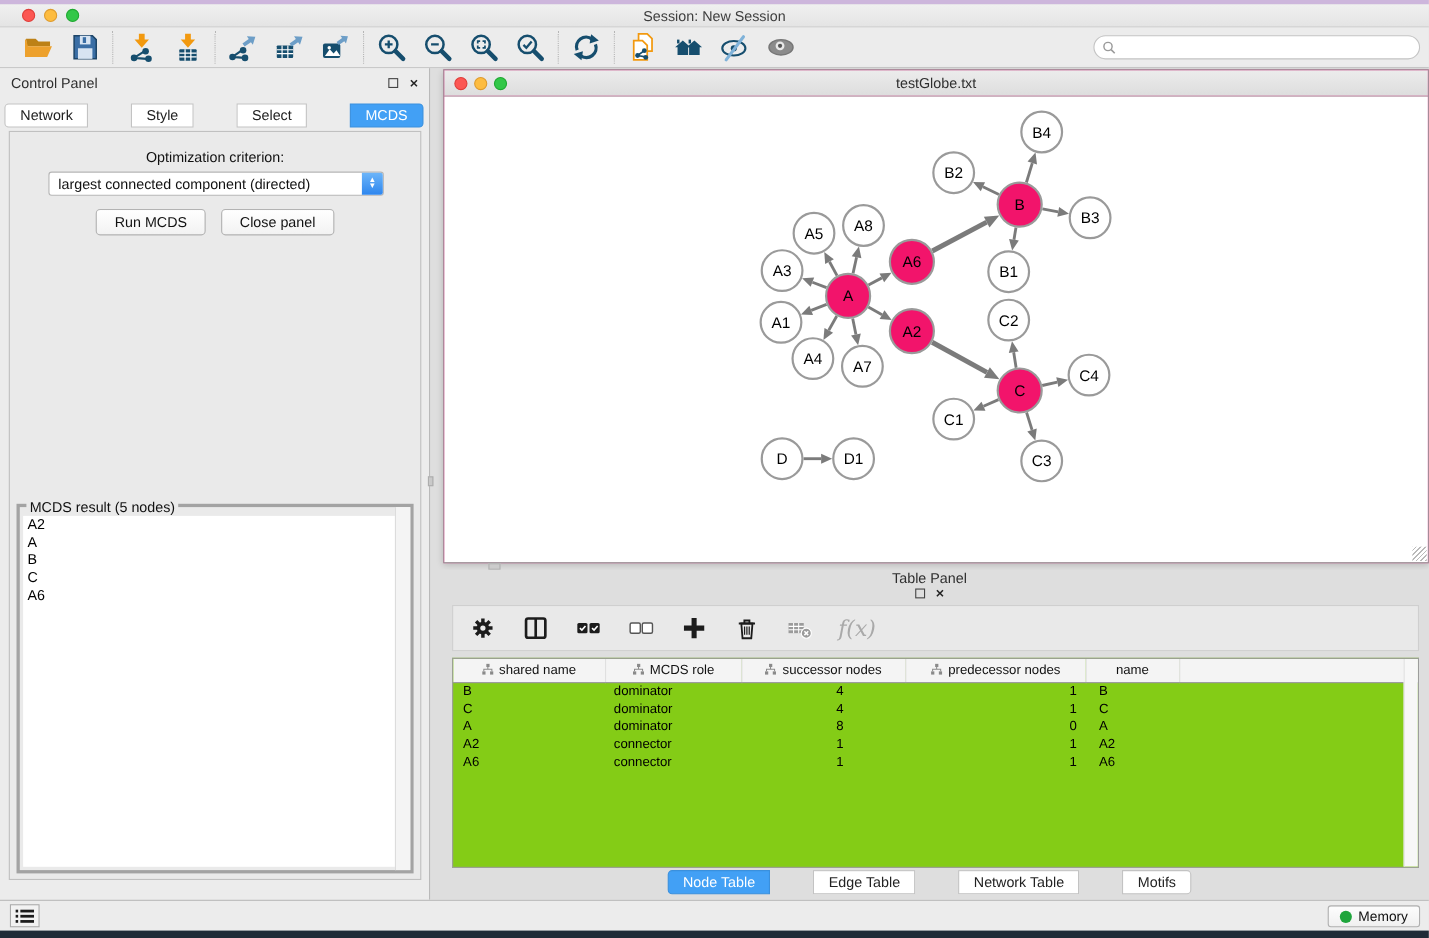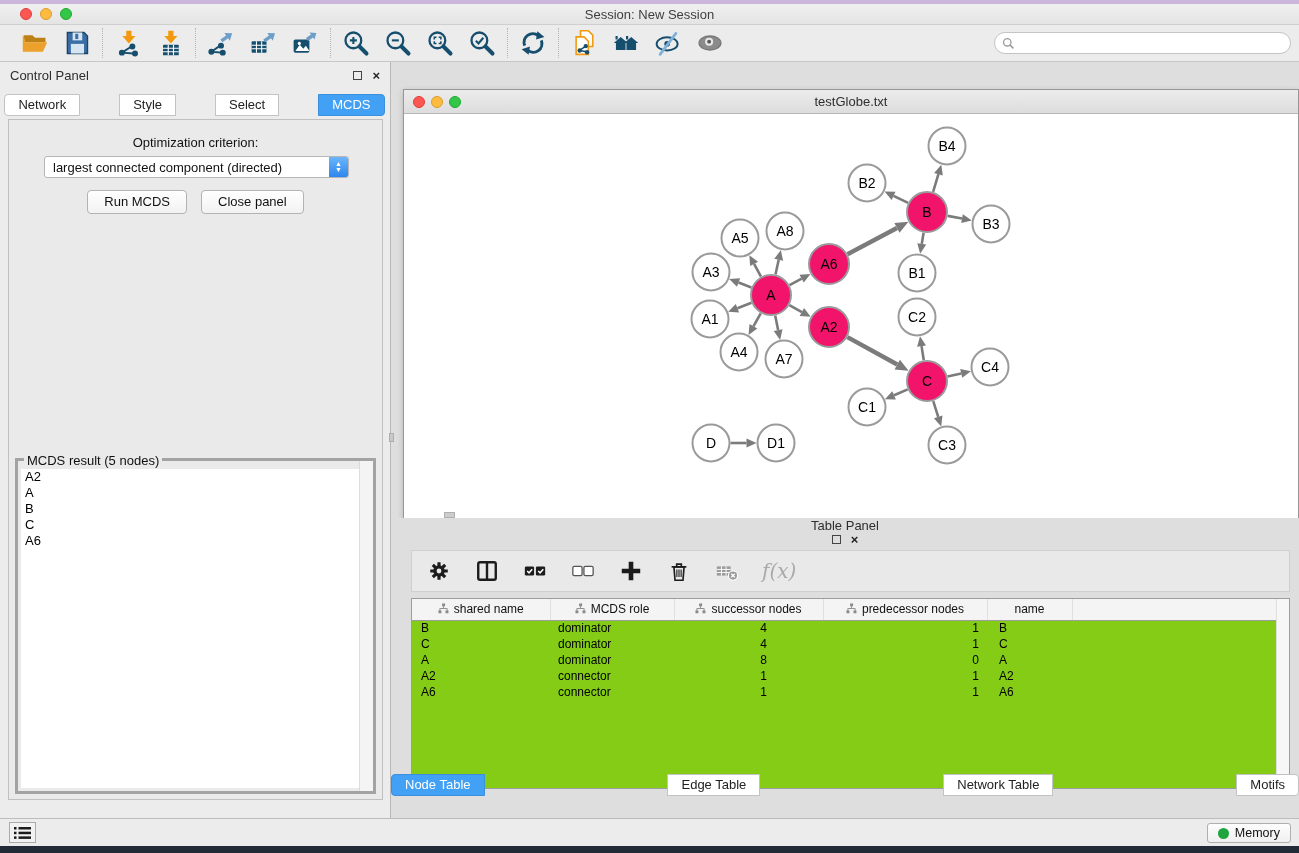--- a/index.html
+++ b/index.html
@@ -70,21 +70,21 @@
   #mcds-legend { position:absolute; left:6px; top:-8px; background:#eaeaea; padding:0 3px;
     font-size:13px; color:#111; }
   #mcds-list { position:absolute; left:3px; top:8px; right:3px; bottom:3px; background:#fff;
     overflow:hidden; }
   #mcds-scroll { position:absolute; right:0; top:0; width:14px; height:100%;
     background:#f4f4f4; border-left:1px solid #dcdcdc; }
   .mcds-item { font-size:13px; line-height:16px; padding-left:4px; color:#000; }
 
   
   #net-window { position:absolute; left:403px; top:1px; width:896px; height:449px;
-    background:#ec4899; border:1px solid #979797; box-shadow:0 2px 6px rgba(0,0,0,.18);margin-top:26px; }
+    background:#ec4899; border:1px solid #979797; box-shadow:0 2px 6px rgba(0,0,0,.18); }
   #net-titlebar { height:24px; background:linear-gradient(#ececec,#dddddd);
     border-bottom:1px solid #b6b6b6; display:flex; align-items:center; position:relative; }
   #net-title { position:absolute; left:0; right:0; text-align:center; font-size:13px; color:#2e2e2e; }
   #net-canvas { position:relative; width:894px; height:423px; background:#fff; overflow:hidden; }
   .node-label { font-size:14px; fill:#000; font-family:"Liberation Sans",sans-serif; }
   #net-resize-grip { position:absolute; right:1px; bottom:1px; width:13px; height:13px;
     background:repeating-linear-gradient(135deg, transparent 0 2px, #b9b9b9 2px 3px); }
   #net-bottom-grip { position:absolute; left:444px; top:450px; width:11px; height:6px;
     background:#cccccc; border:1px solid #b0b0b0; }
 
@@ -107,21 +107,21 @@
   #node-table td { height:16px; font-size:12px; color:#000; white-space:nowrap; overflow:hidden; }
   td.c0 { padding-left:9px; }
   td.c1 { padding-left:8px; }
   td.c2 { text-align:right; padding-right:56px; }
   td.c3 { text-align:right; padding-right:8px; }
   td.c4 { padding-left:12px; }
   .hicon { width:11px; height:11px; vertical-align:-1px; margin-right:5px; }
   #table-scroll { position:absolute; right:0; top:0; width:13px; height:100%;
     background:#f7f7f7; border-left:1px solid #e0e0e0; }
 
-  #tp-tabs { position:absolute; left:0; top:256px; width:100%; display:flex; justify-content:space-between; }
+  #tp-tabs { position:absolute; left:0; top:273px; width:100%; display:flex; justify-content:center; }
 
   
   #statusbar { position:absolute; left:0; top:818px; width:100%; height:28px;
     background:#ececec; border-top:1px solid #bcbcbc; display:flex; align-items:center; }
   #list-btn { margin-left:9px; width:27px; height:21px; background:#f2f2f2; border:1px solid #ababab;
     display:flex; align-items:center; justify-content:center; }
   #memory-btn { position:absolute; right:8px; top:4px; height:20px;
     background:linear-gradient(#fdfdfd,#f0f0f0); border:1px solid #b0b0b0; border-radius:3px;
     display:flex; align-items:center; gap:6px; padding:0 10px; font-size:12.5px; color:#111; }
   #memory-dot { width:11px; height:11px; border-radius:50%; background:#1ea53c; }

